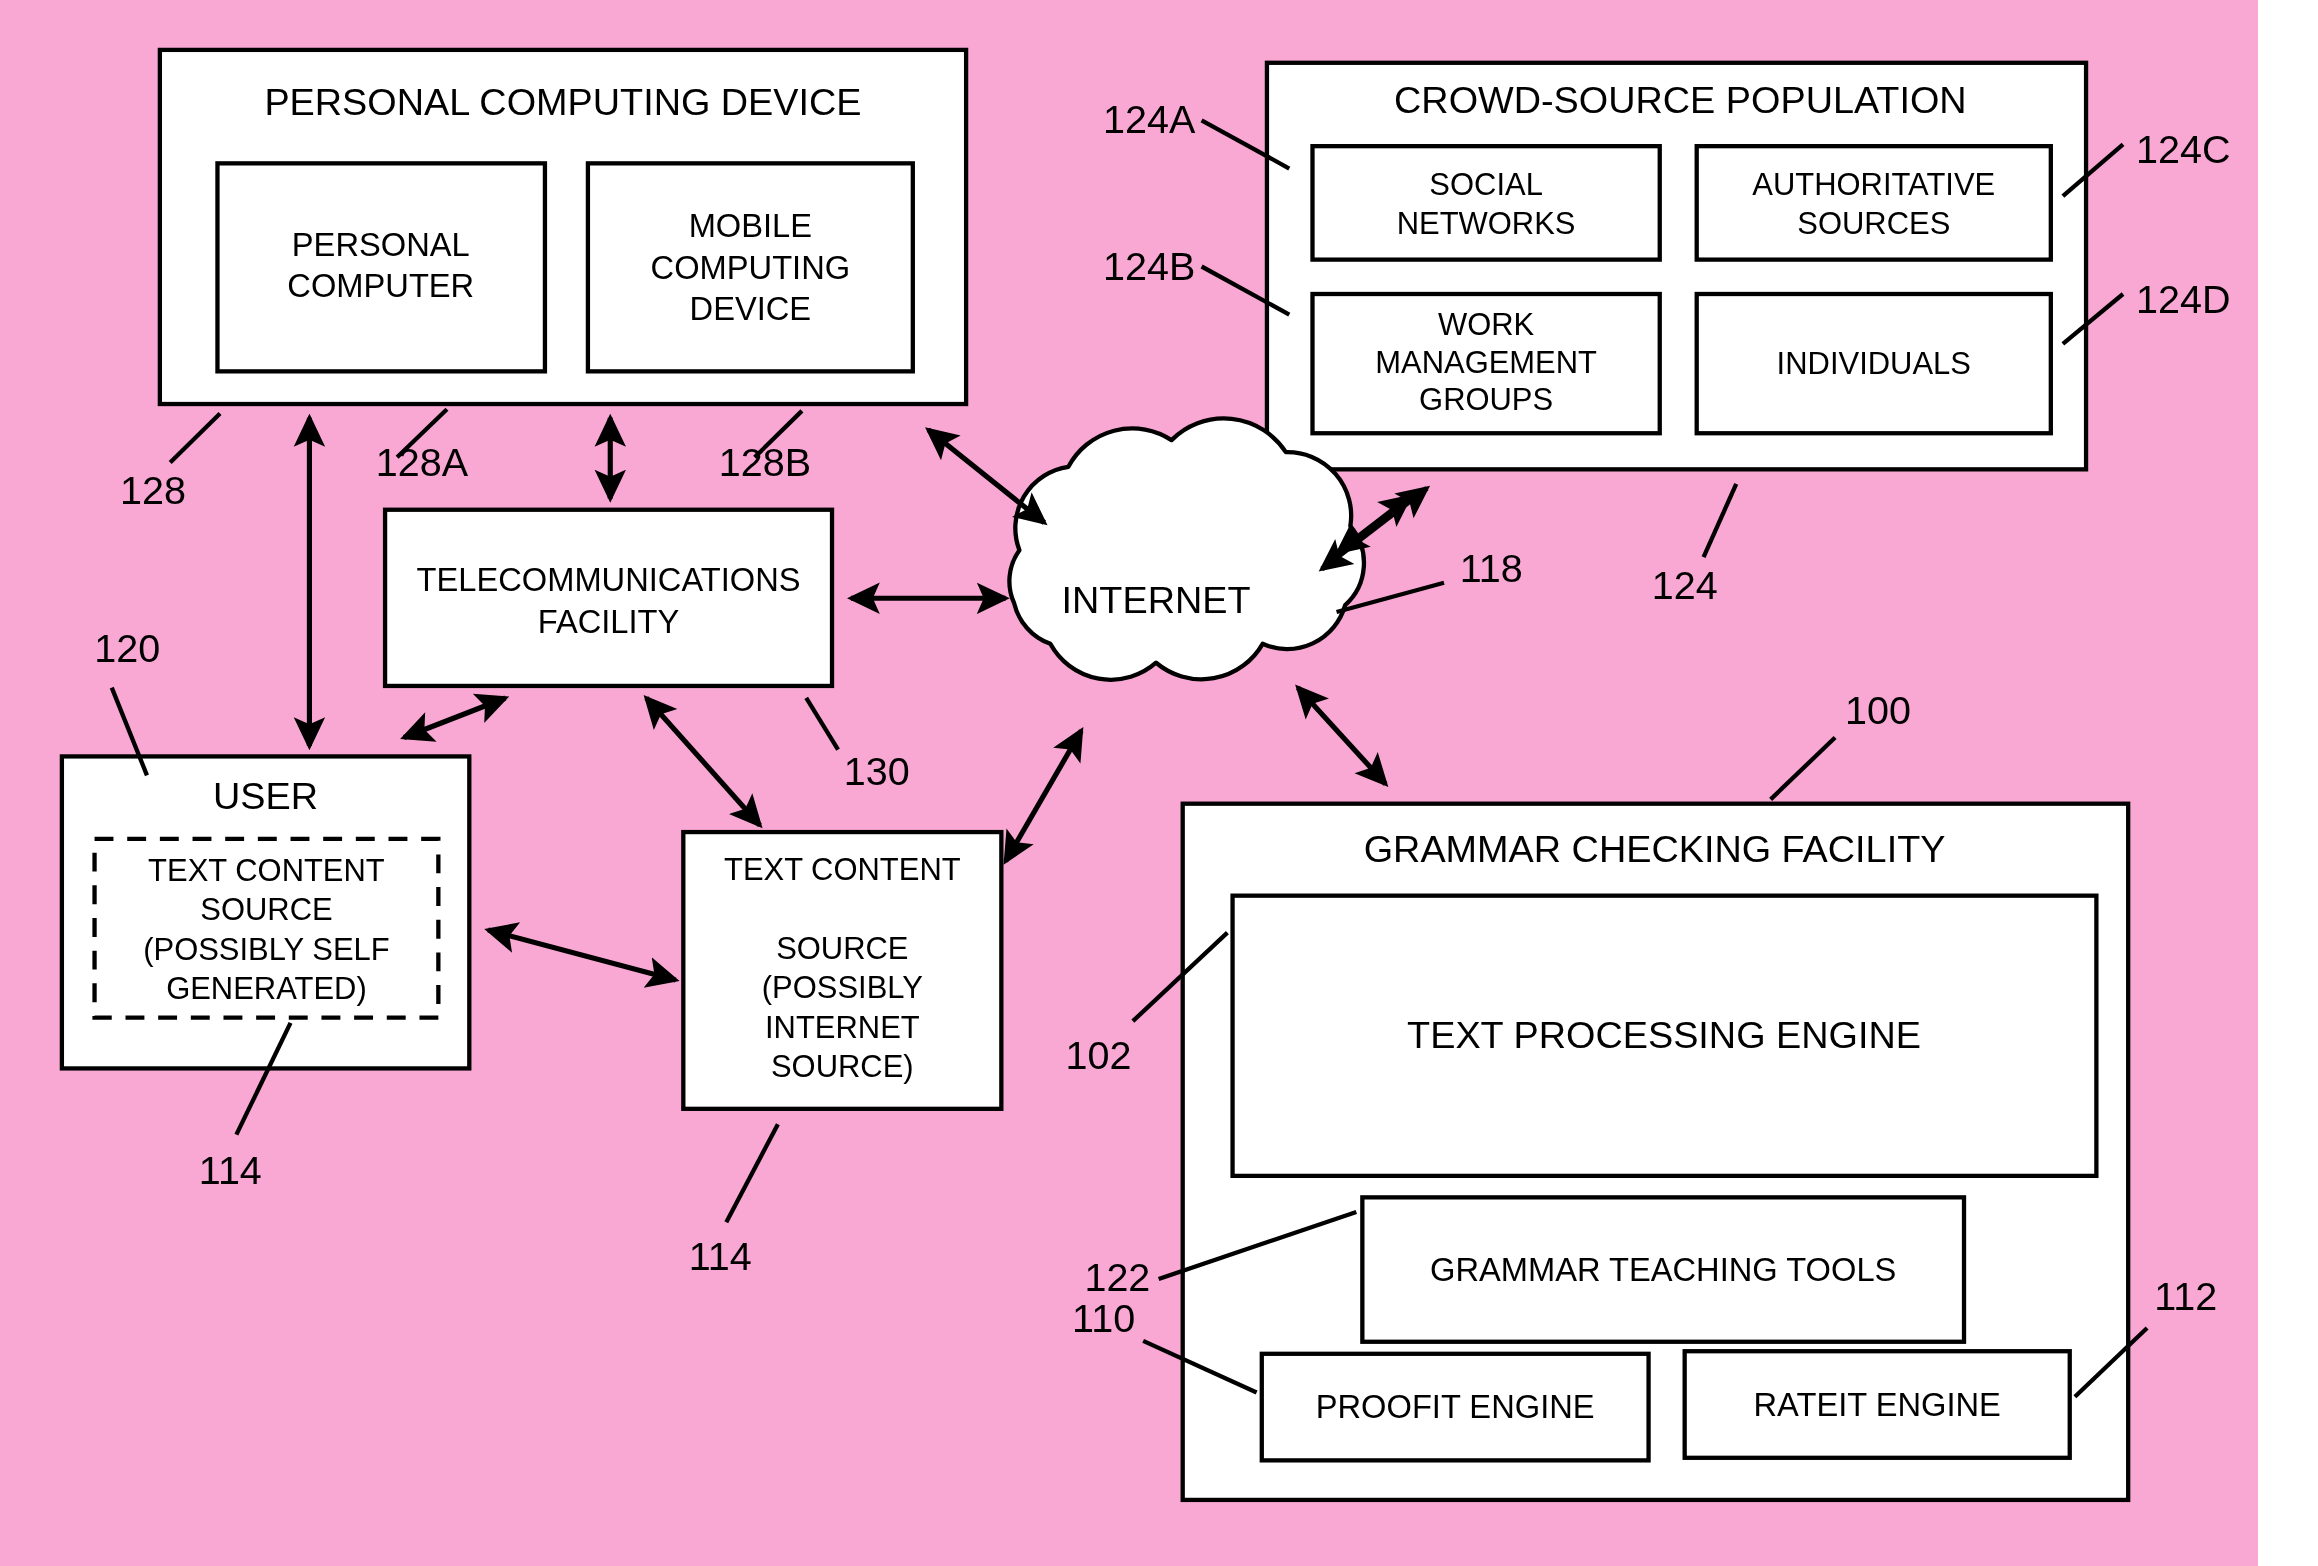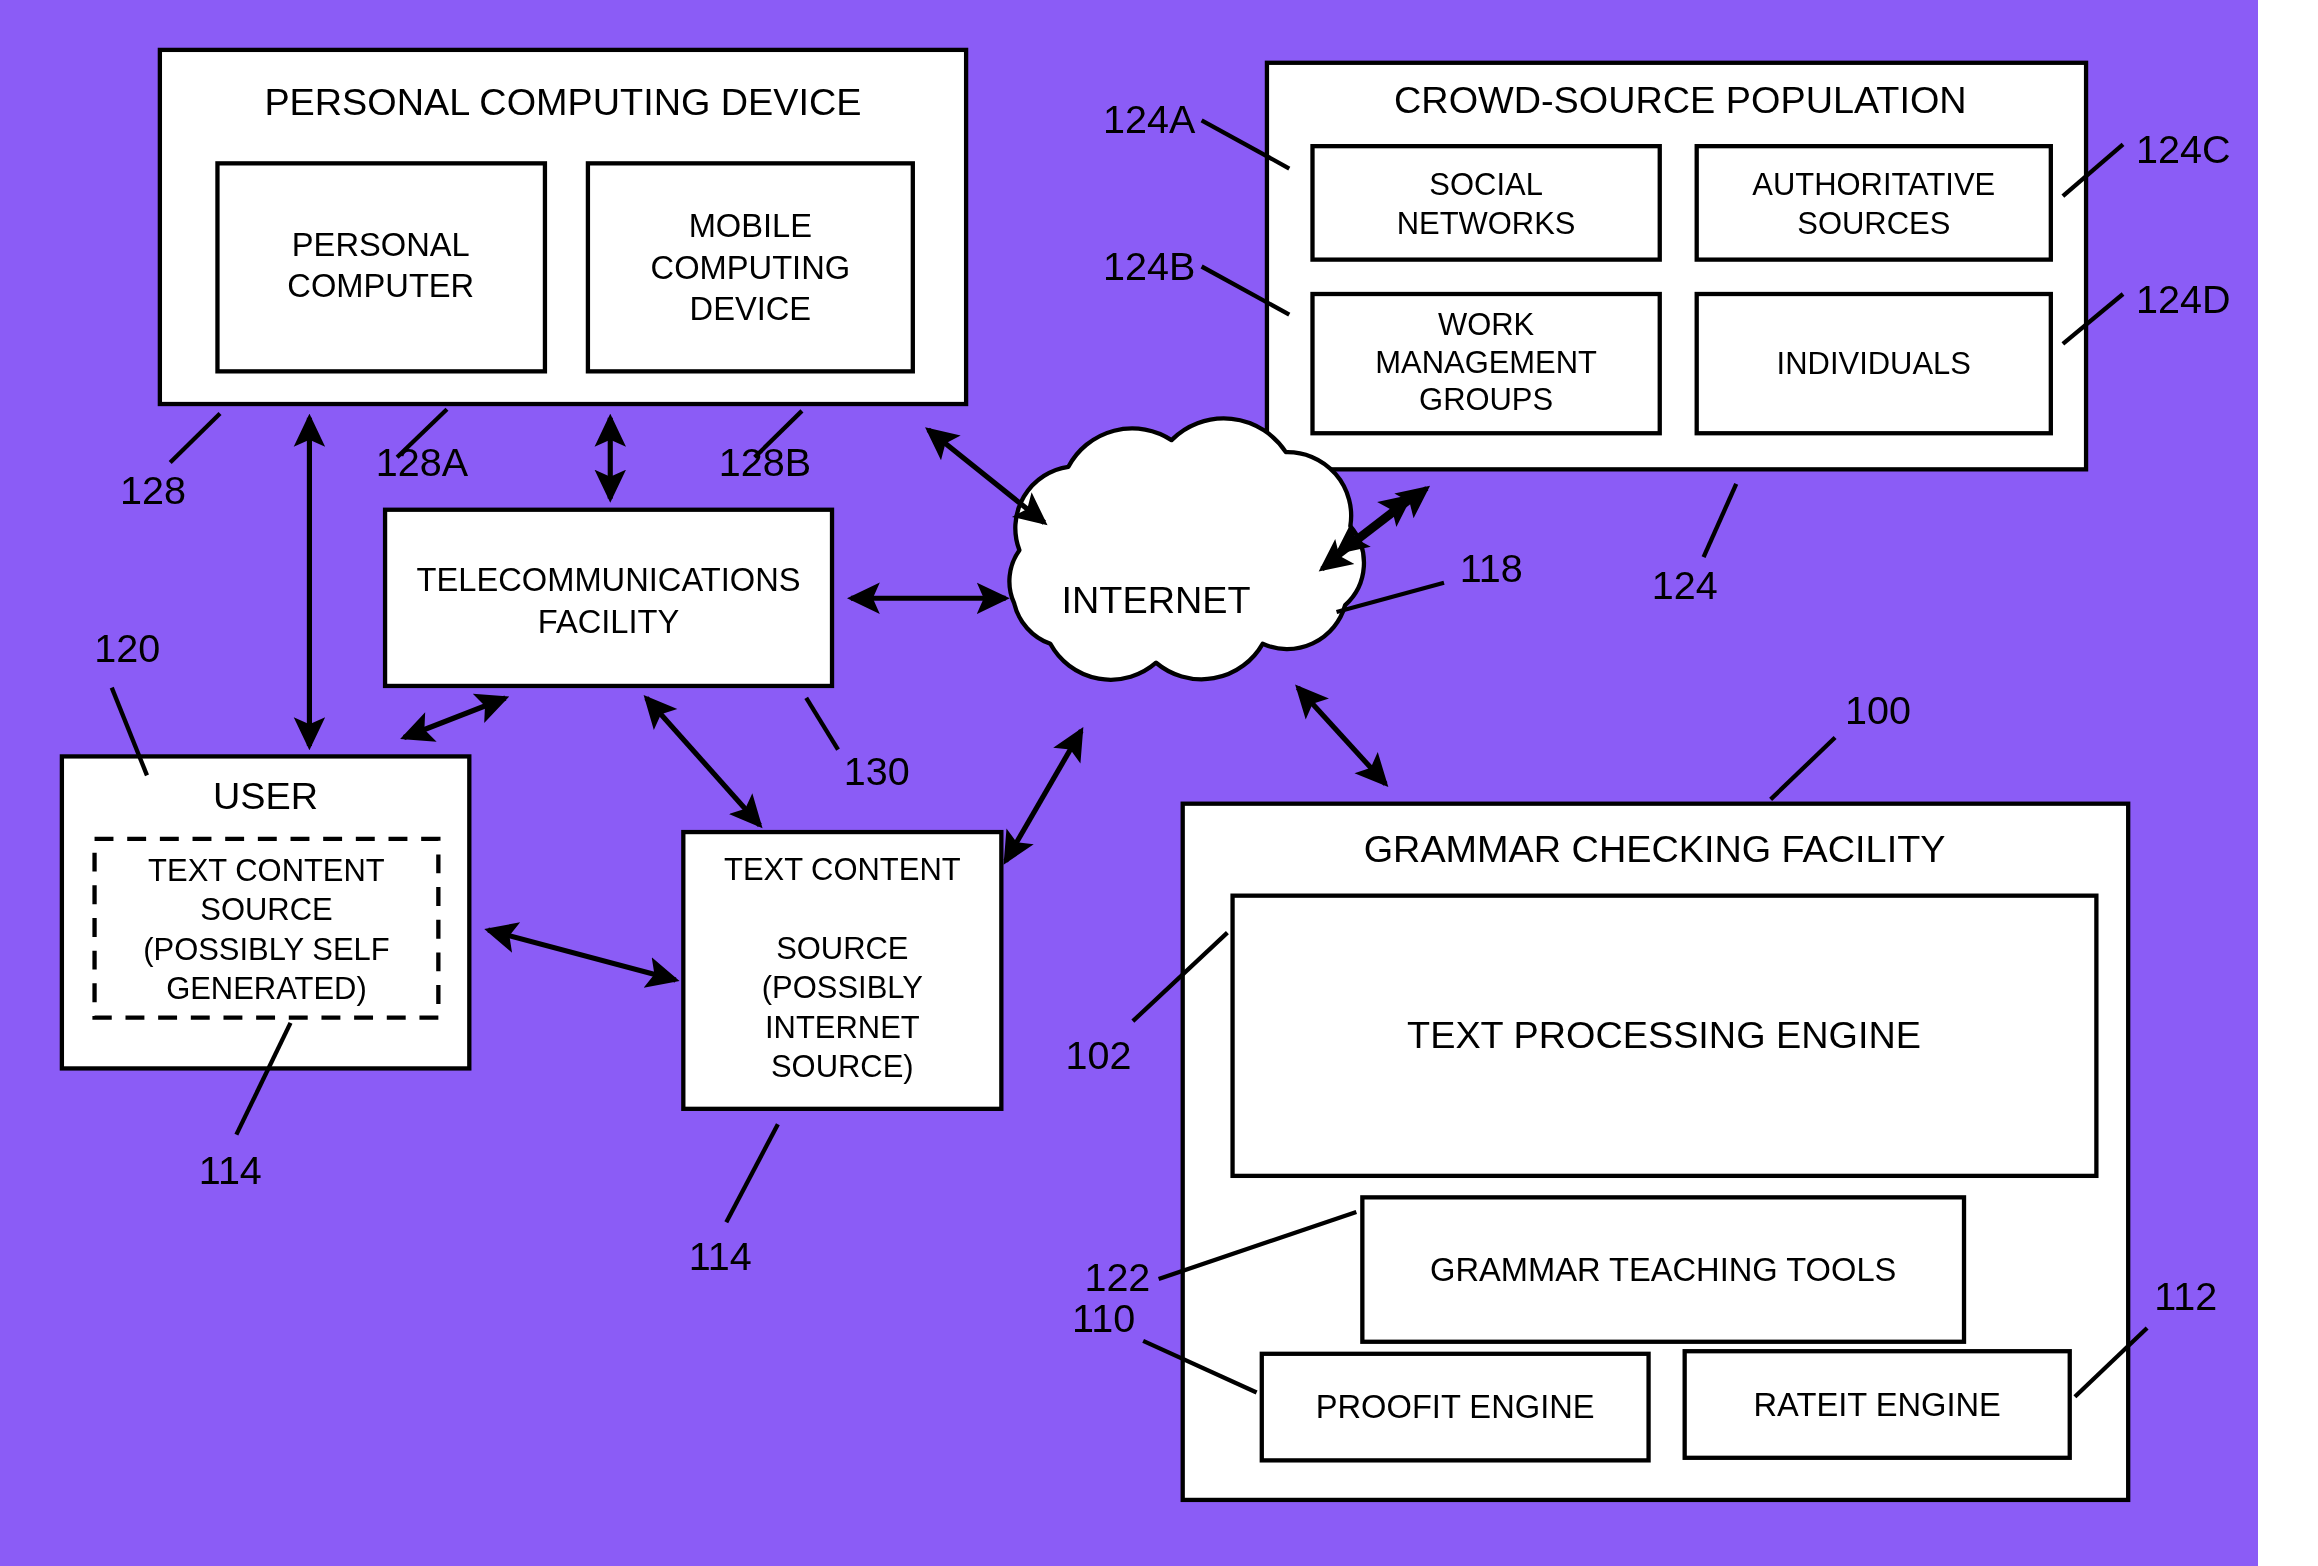--- a/index.html
+++ b/index.html
@@ -4,21 +4,21 @@
 <style>
   html, body {
     margin: 0;
     padding: 0;
     background: #ffffff;
   }
   #page {
     position: relative;
     width: 2258px;
     height: 1567px;
-    background: #8b5cf6;
+    background: #f9a8d4;
     font-family: "Liberation Sans", sans-serif;
     overflow: hidden;
   }
   #diagram {
     position: absolute;
     inset: 0;
     width: 2319px;
     height: 1567px;
   }
   .box-rect {

